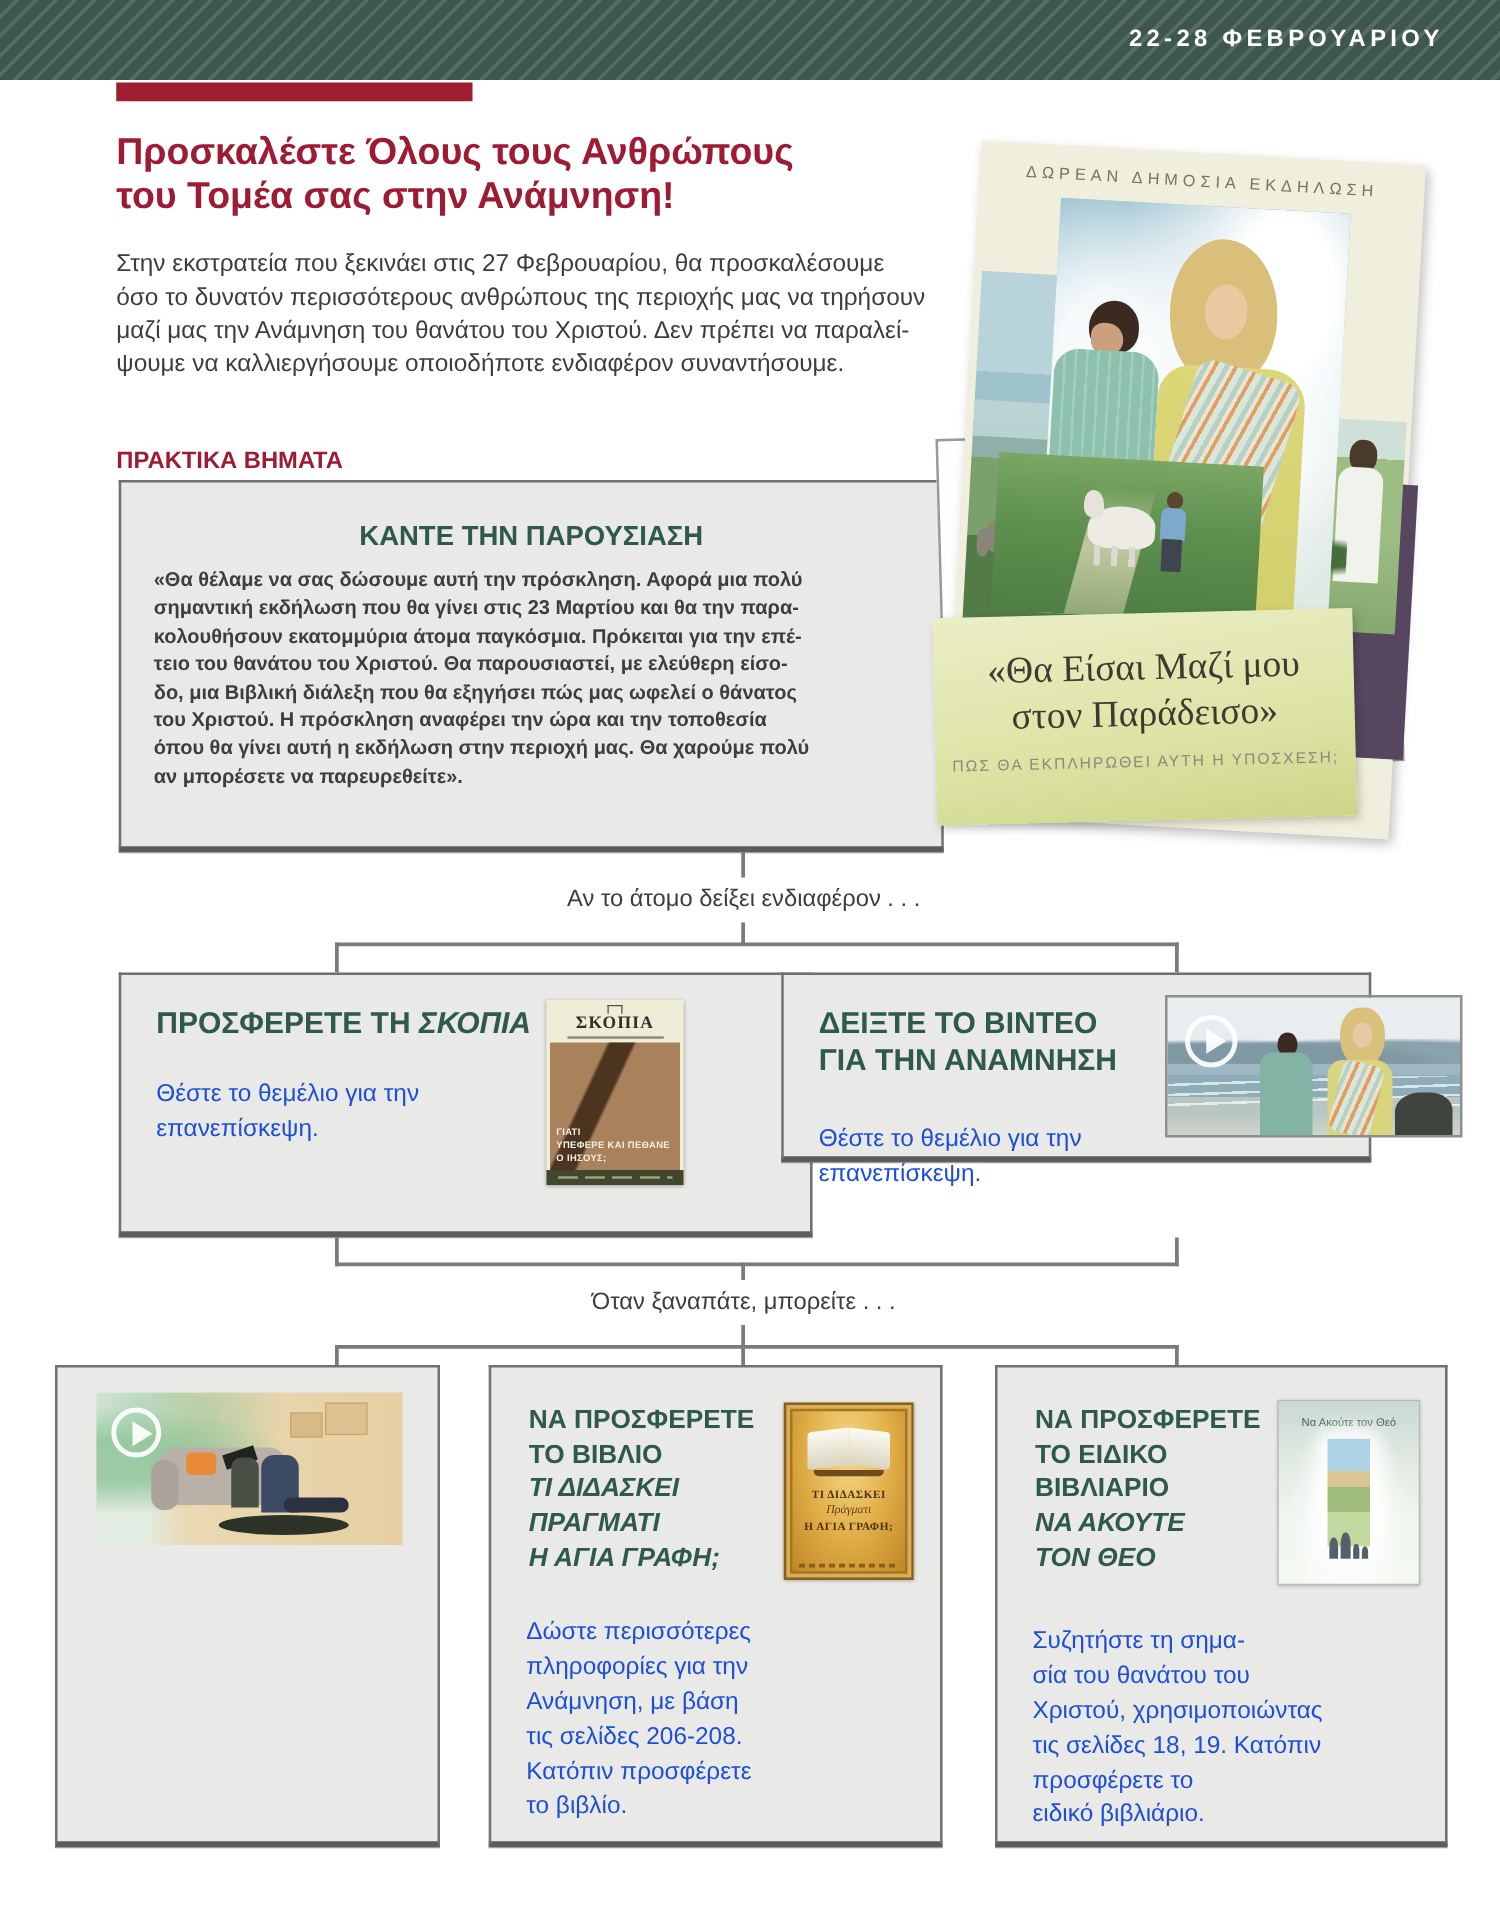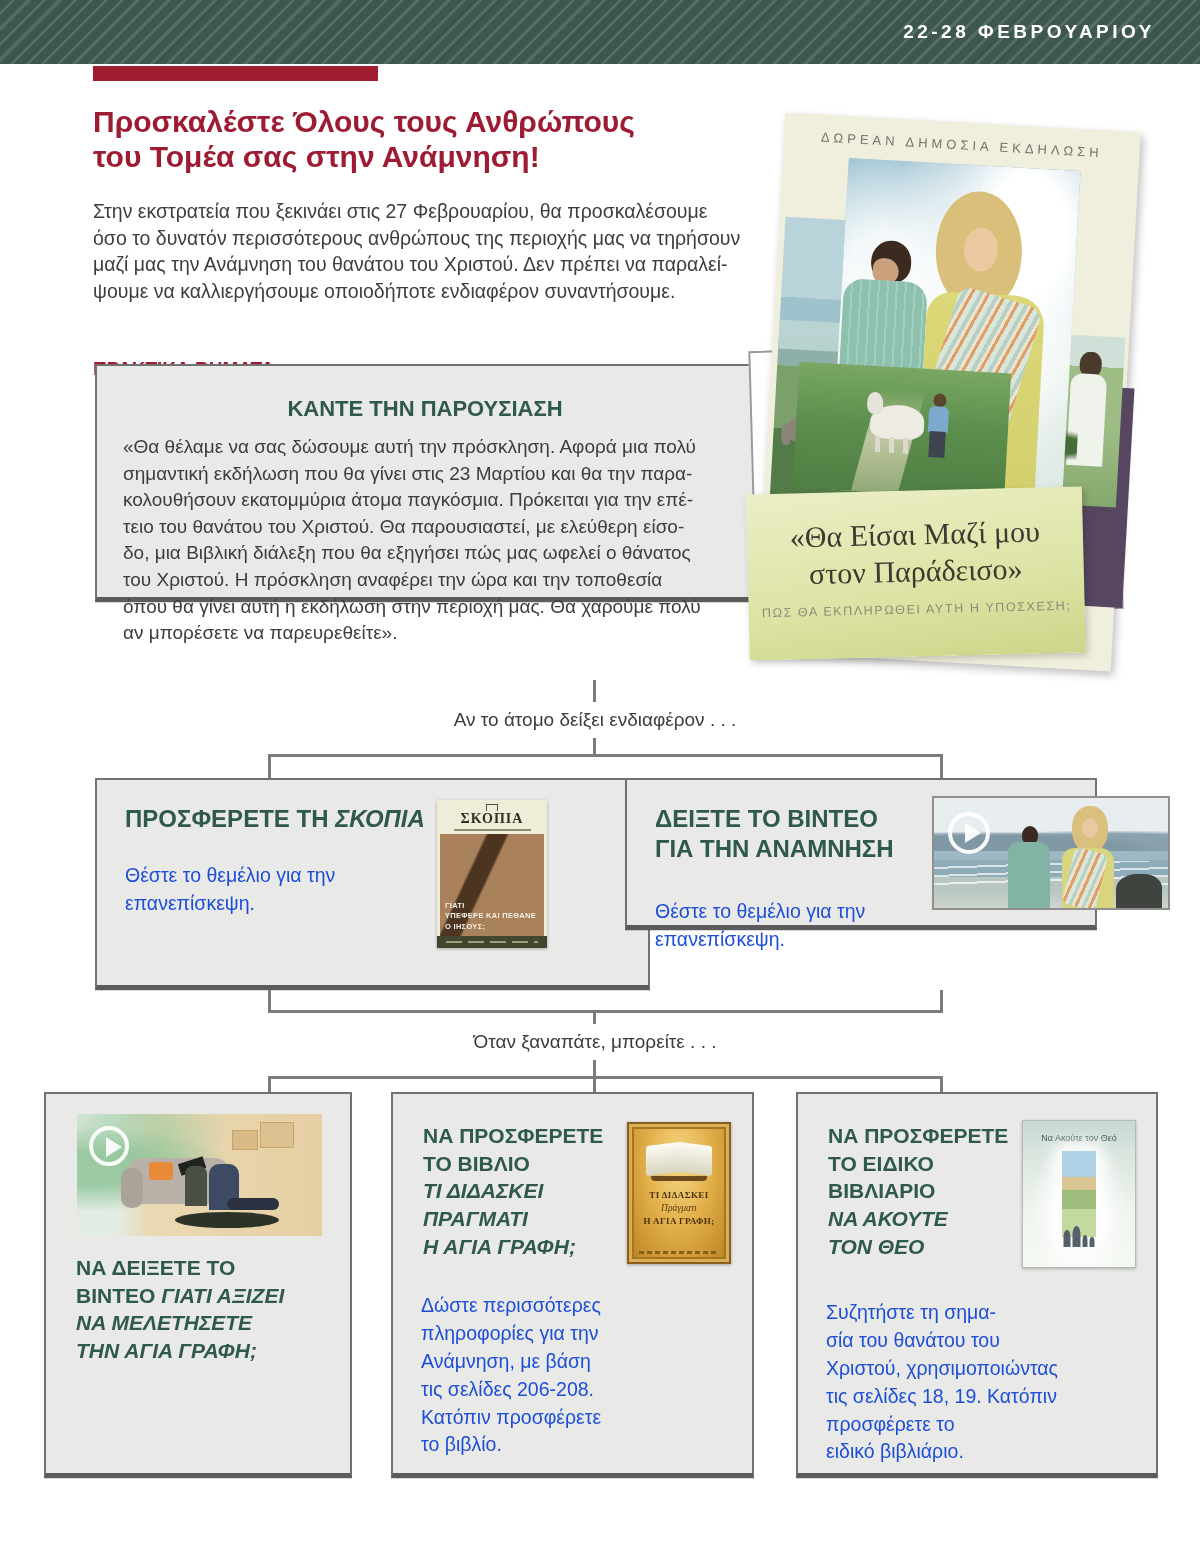--- a/index.html
+++ b/index.html
@@ -20,24 +20,24 @@
 
   .title { position:absolute; left:93px; top:104px; width:640px; font-size:30px; font-weight:bold;
     line-height:1.18; color:#9e1c33; }
   .intro { position:absolute; left:93px; top:198px; font-size:19.5px; line-height:1.36; color:#3d3d3d; }
   .kicker { position:absolute; left:93px; top:358px; font-size:19px; font-weight:bold; color:#9e1c33; }
 
   
   .gbox { position:absolute; background:#e9e9e7; border:2px solid #717171; border-bottom:5px solid #5c5c5c;
     box-shadow:0 1px 0 rgba(0,0,0,.15); }
 
-  .pres-box { left:95px; top:364px; width:660px; height:238px; z-index:1; }
+  .pres-box { left:95px; top:384px; width:660px; height:298px; z-index:1; }
   .boxtitle { font-size:22px; font-weight:bold; color:#2e594b; }
   .pres-title { text-align:center; padding-top:30px; }
-  .pres-quote { margin:12px 22px 0 26px; font-size:19px; line-height:1.4; }
+  .pres-quote { margin:12px 22px 0 26px; font-size:16px; line-height:1.4;font-weight:bold; }
 
   
   .vline, .hline { position:absolute; background:#7b7b7b; }
   .vline { width:3px; }
   .hline { height:3px; }
   .connector-text { position:absolute; left:300px; width:590px; text-align:center;
     font-size:19px; color:#3d3d3d; height:36px; line-height:36px; background:#fff; }
 
   
   .wt-box { left:95px; top:778px; width:555px; height:212px; }
@@ -343,26 +343,20 @@
       <span class="wbox2"></span>
       <div class="couch"></div>
       <div class="cush"></div>
       <div class="fig-book"></div>
       <div class="fig-reader"></div>
       <div class="fig-man2"></div>
       <div class="fig-legs"></div>
       <div class="floor-mat"></div>
       <div class="play" style="left:12px; top:12px; width:40px; height:40px;"></div>
     </div>
-    <h3 class="h-row3" style="top:160px; width:260px;">
-        <div><span>ΝΑ ΔΕΙΞΕΤΕ ΤΟ</span></div>
-        <div><span>ΒΙΝΤΕΟ </span><i>ΓΙΑΤΙ ΑΞΙΖΕΙ</i></div>
-        <div><i>ΝΑ ΜΕΛΕΤΗΣΕΤΕ</i></div>
-        <div><i>ΤΗΝ ΑΓΙΑ ΓΡΑΦΗ;</i></div>
-      </h3>
   </section>
 
   <section class="gbox b-mid">
     <h3 class="h-row3" style="top:28px; width:205px;">
         <div><span>ΝΑ ΠΡΟΣΦΕΡΕΤΕ</span></div>
         <div><span>ΤΟ ΒΙΒΛΙΟ</span></div>
         <div><i>ΤΙ ΔΙΔΑΣΚΕΙ</i></div>
         <div><i>ΠΡΑΓΜΑΤΙ</i></div>
         <div><i>Η ΑΓΙΑ ΓΡΑΦΗ;</i></div>
       </h3>

